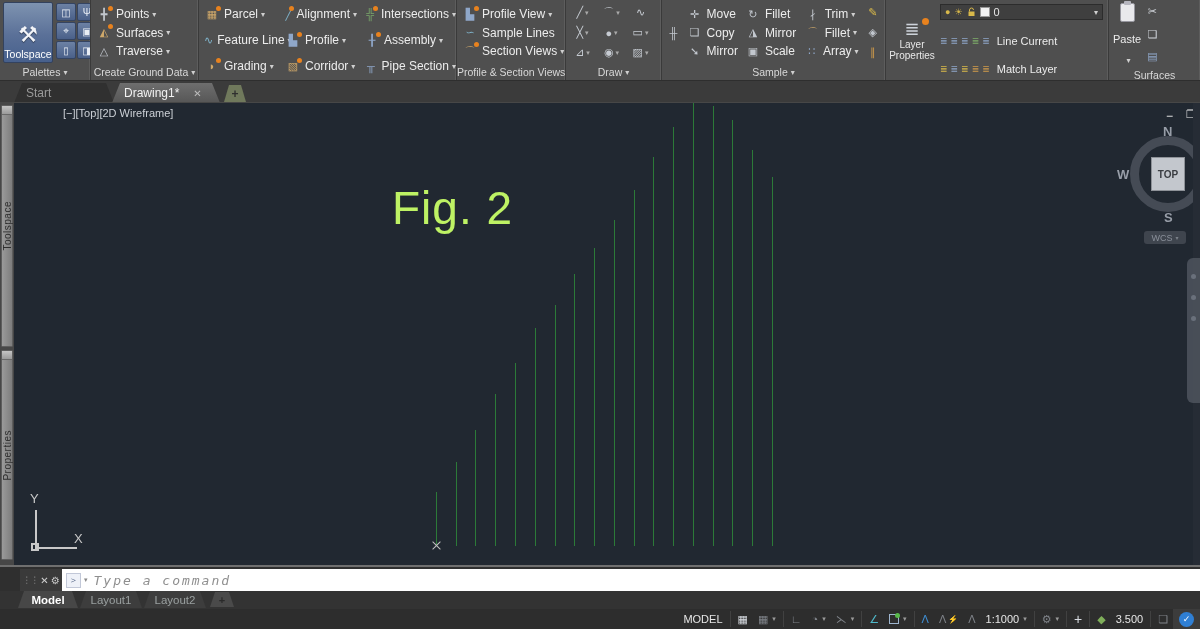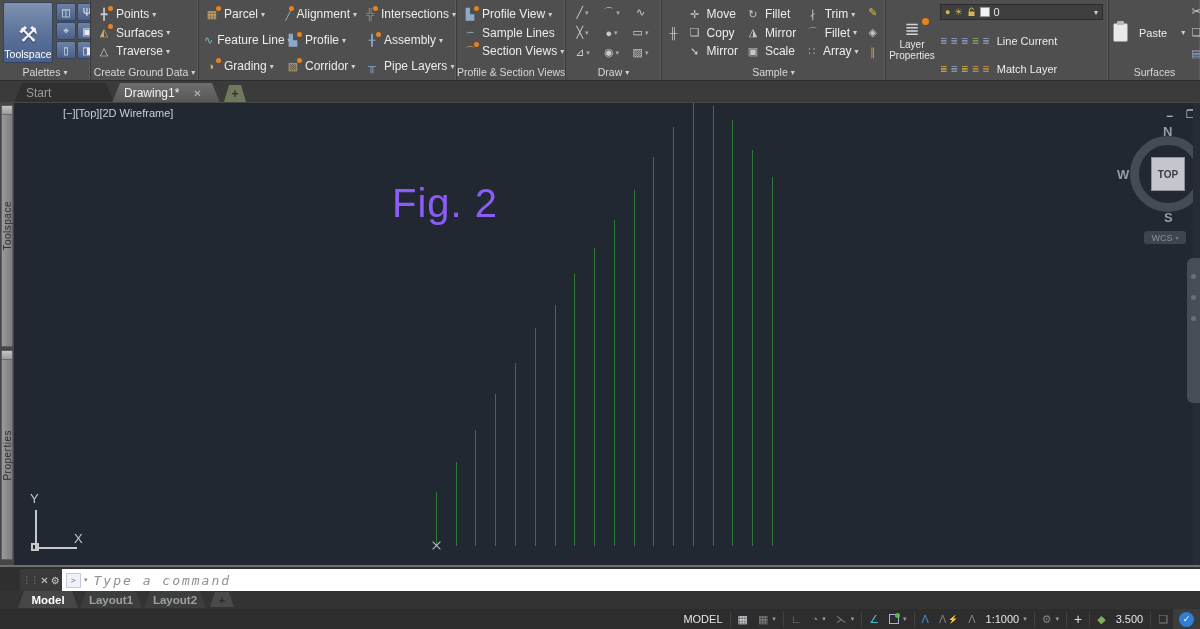--- a/index.html
+++ b/index.html
@@ -45,21 +45,21 @@
   .layer-drop{height:16px;background:#3f3f3f;border:1px solid #2c2c2c;display:flex;align-items:center;gap:4px;padding:0 4px;
               color:#e6e6e6;font-size:11px;}
   .layer-drop .sq{width:10px;height:10px;background:#f2f2f2;border:1px solid #999;}
   .layer-drop .fill{flex:1;}
   .mini{font-size:9px;line-height:12px;}
   .ytool{color:#d8b84a;} .btool{color:#8fa7c9;} .gtool{color:#7fae6a;} .otool{color:#cf9a4a;}
   .layer-row{display:flex;align-items:center;gap:3px;height:15px;font-size:11px;color:#ececec;}
   .layer-row .ics{display:flex;gap:3px;margin-right:4px;}
 
   .clip-body{display:flex;gap:6px;padding:3px 4px;}
-  .paste-btn{display:flex;flex-direction:row;align-items:center;justify-content:center;color:#ececec;font-size:11px;gap:11px;}
+  .paste-btn{display:flex;flex-direction:column;align-items:center;justify-content:center;color:#ececec;font-size:11px;gap:11px;}
   .clip-ic{width:15px;height:19px;background:#e9e9ec;border:1px solid #97979f;border-radius:2px;position:relative;}
   .clip-ic::before{content:'';position:absolute;top:-3px;left:3px;width:7px;height:4px;background:#b6b6bf;border-radius:1px;}
   .clip-col{display:flex;flex-direction:column;justify-content:space-between;padding:2px 0;color:#cfd3d9;font-size:11px;text-align:center;}
 
   
   .file-tabs{position:absolute;top:80px;left:0;width:1200px;height:22px;background:#3b3b3b;border-top:1px solid #2e2e2e;}
   .ftab{position:absolute;top:2px;height:20px;display:flex;align-items:center;font-size:12px;padding:0 12px;
         clip-path:polygon(8px 0,calc(100% - 8px) 0,100% 100%,0 100%);}
   .ftab.start{left:14px;width:100px;background:#303030;color:#9a9a9a;}
   .ftab.active{left:112px;width:108px;background:linear-gradient(#6e6e6e,#565656);color:#f2f2f2;}
@@ -69,21 +69,21 @@
              display:flex;align-items:center;justify-content:center;font-size:12px;font-weight:bold;}
 
   
   .main{position:absolute;top:102px;left:0;width:1200px;height:463px;background:#474747;}
   .strip{position:absolute;left:1px;width:12px;background:linear-gradient(90deg,#9a9a9a,#7d7d7d);border:1px solid #5e5e5e;border-radius:1px;}
   .strip .cap{height:9px;border-bottom:1px solid #6a6a6a;background:linear-gradient(#c4c4c4,#9a9a9a);}
   .strip .vlabel{position:absolute;left:0;top:0;width:100%;height:100%;display:flex;align-items:center;justify-content:center;}
   .strip .vlabel span{transform:rotate(180deg);writing-mode:vertical-rl;font-size:10px;color:#2f2f2f;letter-spacing:.5px;}
   .canvas{position:absolute;left:14px;top:1px;right:0;height:462px;background:#212831;overflow:hidden;}
   .vp-header{position:absolute;left:49px;top:4px;font-size:11px;color:#ccd0d6;}
-  .figure-caption{position:absolute;left:378px;top:78px;font-size:40px;color:#8b5cf6;letter-spacing:1px;}
+  .figure-caption{position:absolute;left:378px;top:78px;font-size:46px;color:#bef264;letter-spacing:1px;}
   .win-min{position:absolute;left:1152px;top:6px;color:#e8e8e8;font-size:12px;}
   .win-restore{position:absolute;left:1172px;top:5px;color:#e8e8e8;font-size:11px;}
 
   
   .viewcube{position:absolute;left:1108px;top:25px;width:95px;height:95px;}
   .vc-ring{position:absolute;left:8px;top:8px;width:76px;height:76px;border:9px solid #454b55;border-radius:50%;}
   .vc-face{position:absolute;left:29px;top:29px;width:34px;height:34px;background:#c3c7cd;border:1px solid #8e9298;
            display:flex;align-items:center;justify-content:center;font-size:10px;font-weight:bold;color:#3a3d42;}
   .vc-n{position:absolute;left:41px;top:-4px;color:#979da7;font-weight:bold;font-size:13px;}
   .vc-s{position:absolute;left:42px;top:82px;color:#979da7;font-weight:bold;font-size:13px;}
@@ -116,21 +116,21 @@
   .cmd-x{font-size:10px;} .cmd-wrench{font-size:10px;}
   .cmd-field{position:absolute;left:62px;top:2px;right:0;height:22px;background:#ffffff;display:flex;align-items:center;padding-left:4px;}
   .cmd-prompt{width:15px;height:15px;border:1px solid #c2c8d8;background:#eef1f8;color:#5a6a8a;font-size:9px;
               display:flex;align-items:center;justify-content:center;}
   .cmd-prompt-caret{font-size:7px;color:#8a8a8a;margin:0 6px 0 3px;}
   .cmd-text{font-family:"DejaVu Sans Mono",monospace;font-style:italic;font-size:13px;color:#8f8f8f;letter-spacing:2px;}
 
   
   .ltabs{position:absolute;top:591px;left:0;width:1200px;height:18px;background:#333333;}
   .ltab{position:absolute;top:0;height:17px;display:flex;align-items:center;justify-content:center;font-size:11.5px;
-        clip-path:polygon(6px 0,calc(100% - 6px) 0,100% 100%,0 100%);font-weight:bold;}
+        clip-path:polygon(6px 0,calc(100% - 6px) 0,100% 100%,0 100%);}
   .ltab.model{left:18px;width:60px;background:#474747;color:#ffffff;font-weight:bold;}
   .ltab.l1{left:80px;width:62px;background:#3d3d3d;color:#9aa0a0;}
   .ltab.l2{left:144px;width:62px;background:#3d3d3d;color:#9aa0a0;}
   .ltab-plus{position:absolute;left:210px;top:1px;width:24px;height:15px;background:#4a4a4a;color:#2a2a2a;font-weight:bold;
              clip-path:polygon(5px 0,calc(100% - 5px) 0,100% 100%,0 100%);display:flex;align-items:center;justify-content:center;font-size:11px;}
 
   
   .statusbar{position:absolute;top:609px;left:0;width:1200px;height:20px;background:#2d2d2d;display:flex;align-items:center;}
   .sb-spacer{width:712px;}
   .sb-sep{width:1px;height:16px;background:#414141;margin:0 2px;}
@@ -238,21 +238,21 @@
             <span>Intersections</span>
           <span class="caret">▾</span>
             </div>
           <div class="ritem has-caret">
             <span class="ic blue badge">╂</span>
             <span>Assembly</span>
           <span class="caret">▾</span>
             </div>
           <div class="ritem has-caret">
             <span class="ic blue">╥</span>
-            <span>Pipe Layers</span>
+            <span>Pipe Section</span>
           <span class="caret">▾</span>
             </div>
         </div>
       </div>
     </div>
 
     <div class="panel" style="width:109px">
       <div class="panel-body">
         <div class="vstack" style="flex:1">
           <div class="ritem has-caret">

